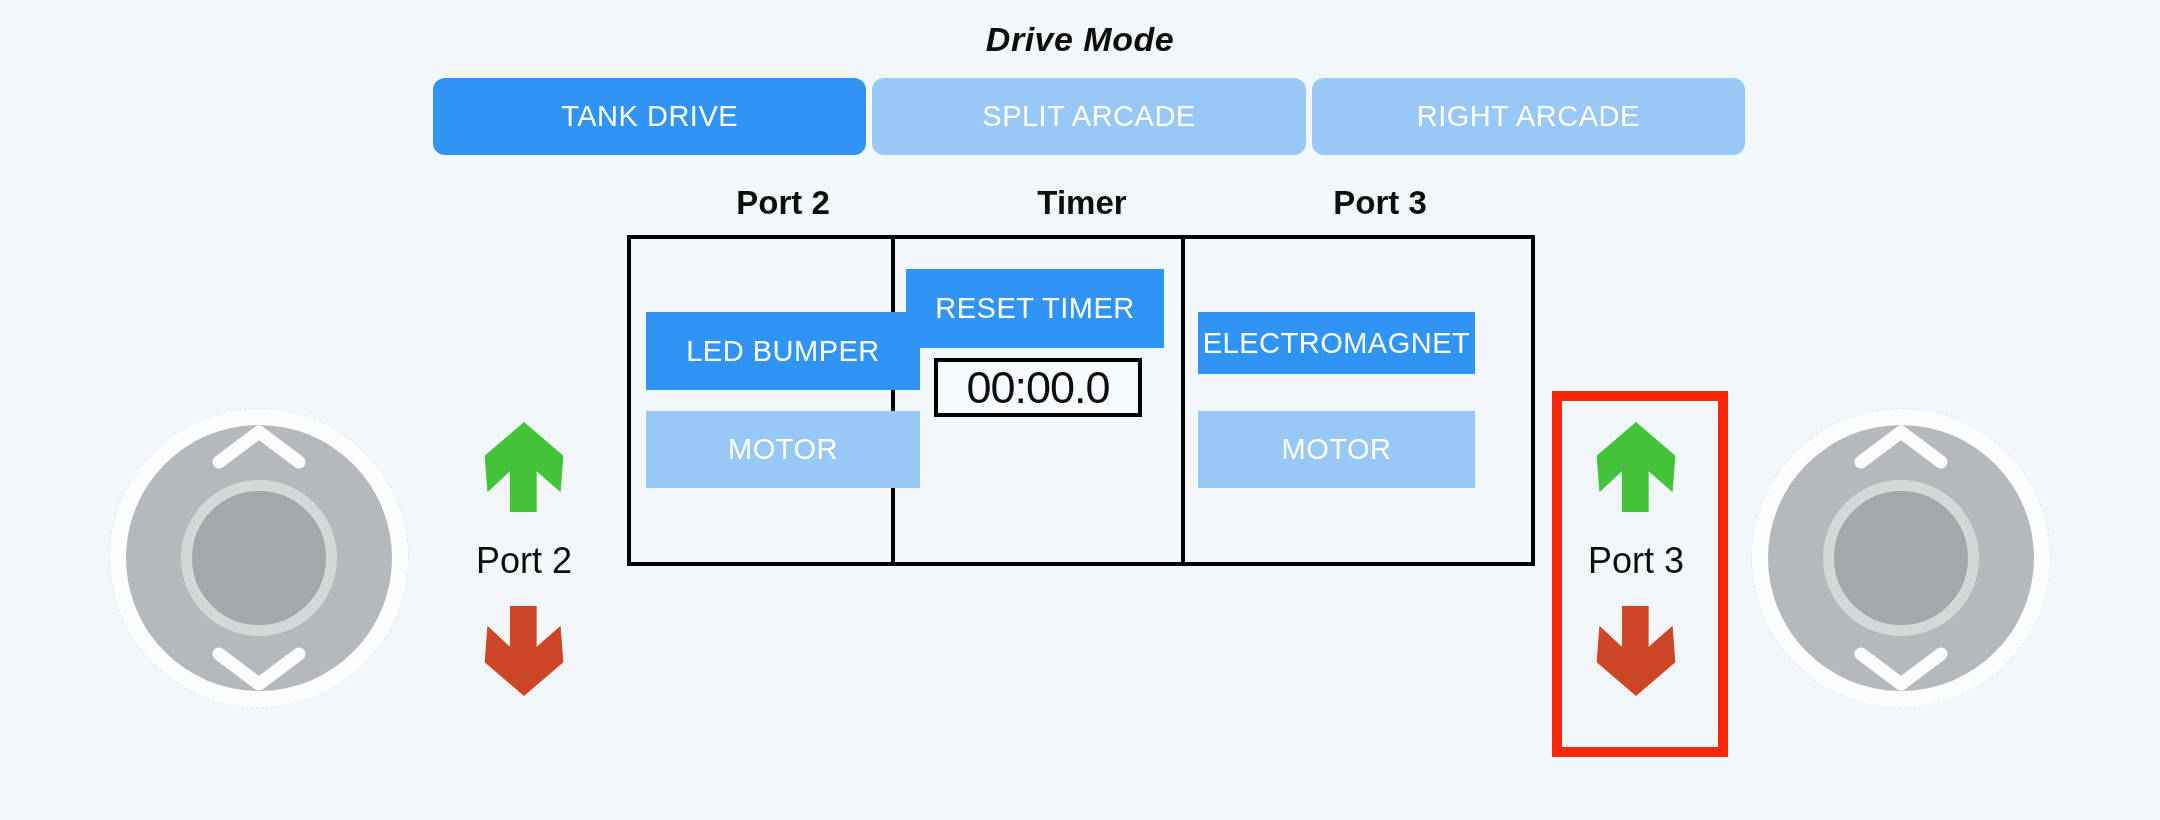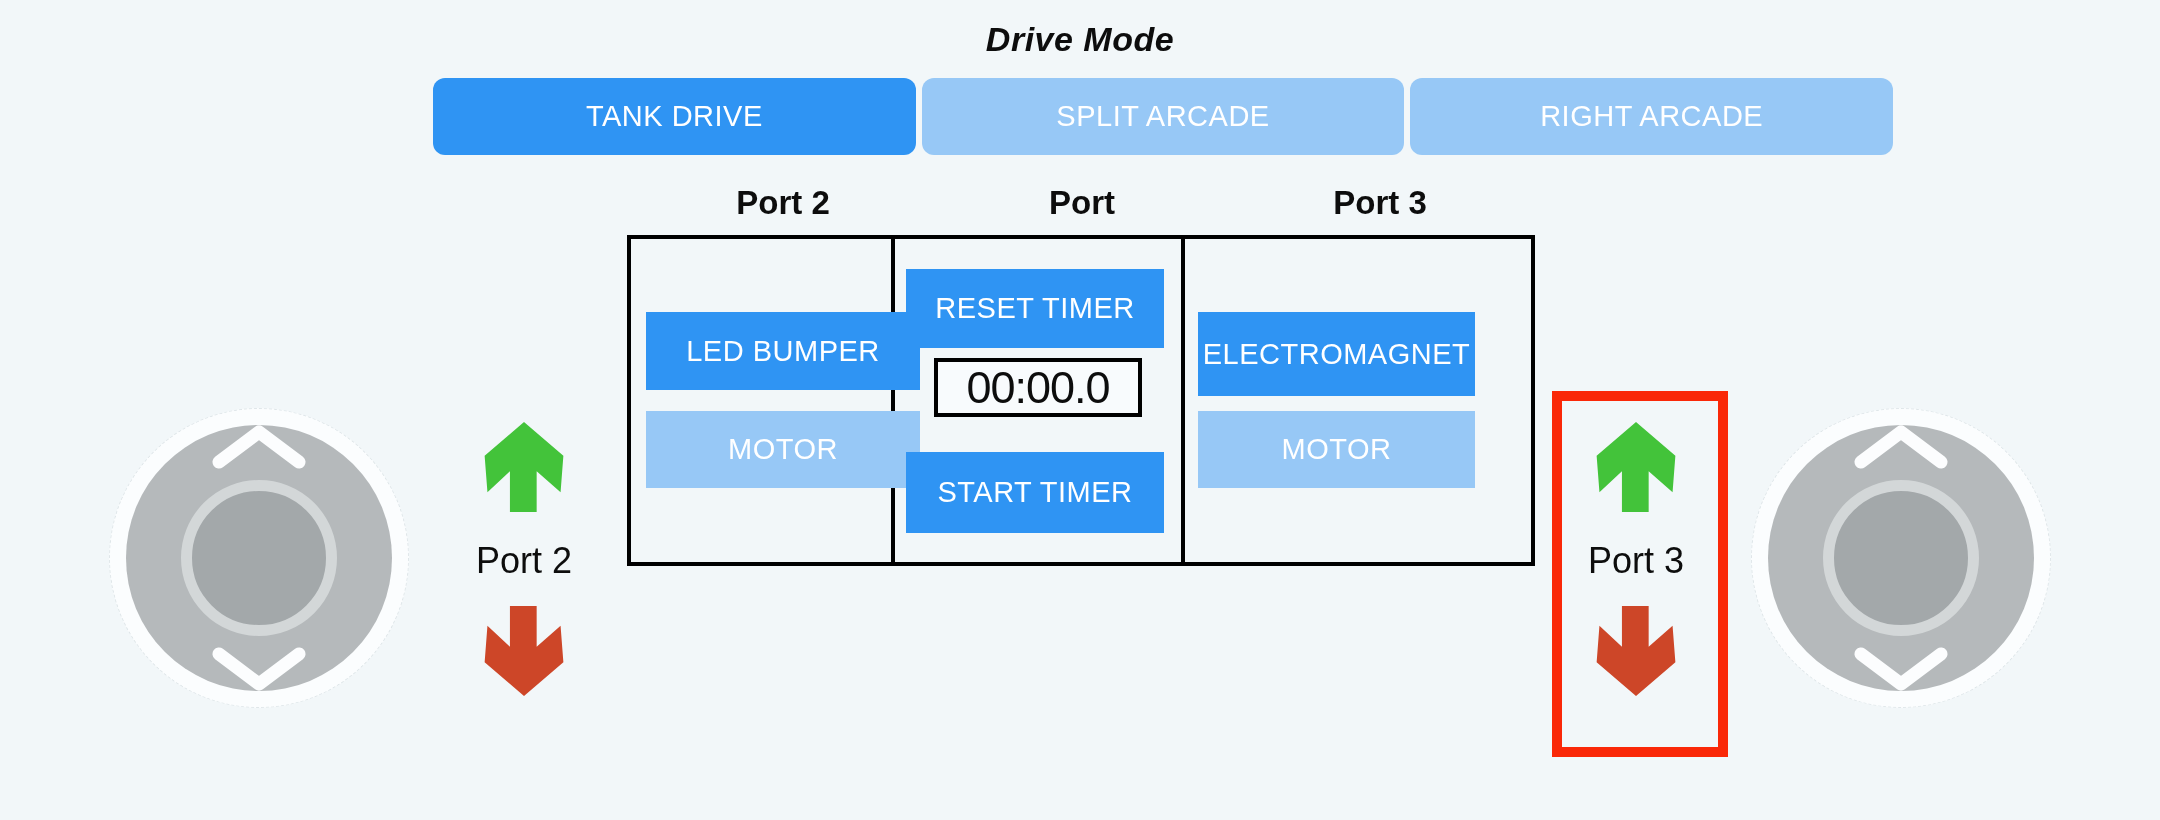--- a/index.html
+++ b/index.html
@@ -24,21 +24,21 @@
     position:relative;width:2160px;height:820px;overflow:hidden;
     background:var(--background);
     font-family:"Liberation Sans",sans-serif;
     color:var(--text);
   }
   .title{
     position:absolute;left:0;right:0;top:20px;text-align:center;
     font-size:34px;font-weight:bold;letter-spacing:.5px;font-style:italic;
   }
   
-  .mode-row{position:absolute;left:433px;top:78px;width:1460px;height:77px;display:flex;gap:6px;}
+  .mode-row{position:absolute;left:433px;top:78px;width:1312px;height:77px;display:flex;gap:6px;}
   .mode-btn{
     flex:1;border:none;border-radius:12px;cursor:pointer;
     background:var(--button_inactive);color:var(--button_text);
     font-family:inherit;font-size:29px;letter-spacing:.5px;
     display:flex;align-items:center;justify-content:center;
   }
   .mode-btn.active{background:var(--button_active);}
   
   .hdr{position:absolute;top:184px;font-size:33px;font-weight:bold;text-align:center;}
   .hdr-port2{left:631px;width:304px;}
@@ -64,21 +64,21 @@
   .btn-motor-l{left:15px;top:172px;width:274px;height:77px;}
   .btn-reset{left:11px;top:30px;width:258px;height:79px;}
   .timer-box{
     position:absolute;left:39px;top:119px;width:208px;height:59px;
     box-sizing:border-box;border:4px solid var(--border);
     background:var(--timer_box_bg);
     display:flex;align-items:center;justify-content:center;
     font-size:45px;letter-spacing:-1px;color:var(--text);
   }
   .btn-start{left:11px;top:213px;width:258px;height:81px;}
-  .btn-magnet{left:13px;top:73px;width:277px;height:84px;}
+  .btn-magnet{left:13px;top:73px;width:277px;height:62px;}
   .btn-motor-r{left:13px;top:172px;width:277px;height:77px;}
   
   .joystick{position:absolute;width:300px;height:300px;cursor:grab;}
   .joy-left{left:109px;top:408px;}
   .joy-right{left:1751px;top:408px;}
   .joy-halo{
     position:absolute;inset:0;border-radius:50%;
     background:var(--joystick_halo);
     border:1px dashed #dfe6e9;box-sizing:border-box;
   }
@@ -116,32 +116,31 @@
 
   <div class="title">Drive Mode</div>
 
   <div class="mode-row">
     <button class="mode-btn active">TANK DRIVE</button>
     <button class="mode-btn">SPLIT ARCADE</button>
     <button class="mode-btn">RIGHT ARCADE</button>
   </div>
 
   <div class="hdr hdr-port2">Port 2</div>
-  <div class="hdr hdr-timer">Port</div>
+  <div class="hdr hdr-timer">Timer</div>
   <div class="hdr hdr-port3">Port 3</div>
 
   <div class="board">
     <div class="cell cell-port2">
       <button class="in-btn dark btn-led">LED BUMPER</button>
       <button class="in-btn light btn-motor-l">MOTOR</button>
     </div>
     <div class="cell cell-timer">
       <button class="in-btn dark btn-reset">RESET TIMER</button>
       <div class="timer-box">00:00.0</div>
-      <button class="in-btn dark btn-start">START TIMER</button>
     </div>
     <div class="cell cell-port3">
       <button class="in-btn dark btn-magnet">ELECTROMAGNET</button>
       <button class="in-btn light btn-motor-r">MOTOR</button>
     </div>
   </div>
 
   <div class="joystick joy-left">
     <div class="joy-halo"></div>
     <div class="joy-base"></div>

